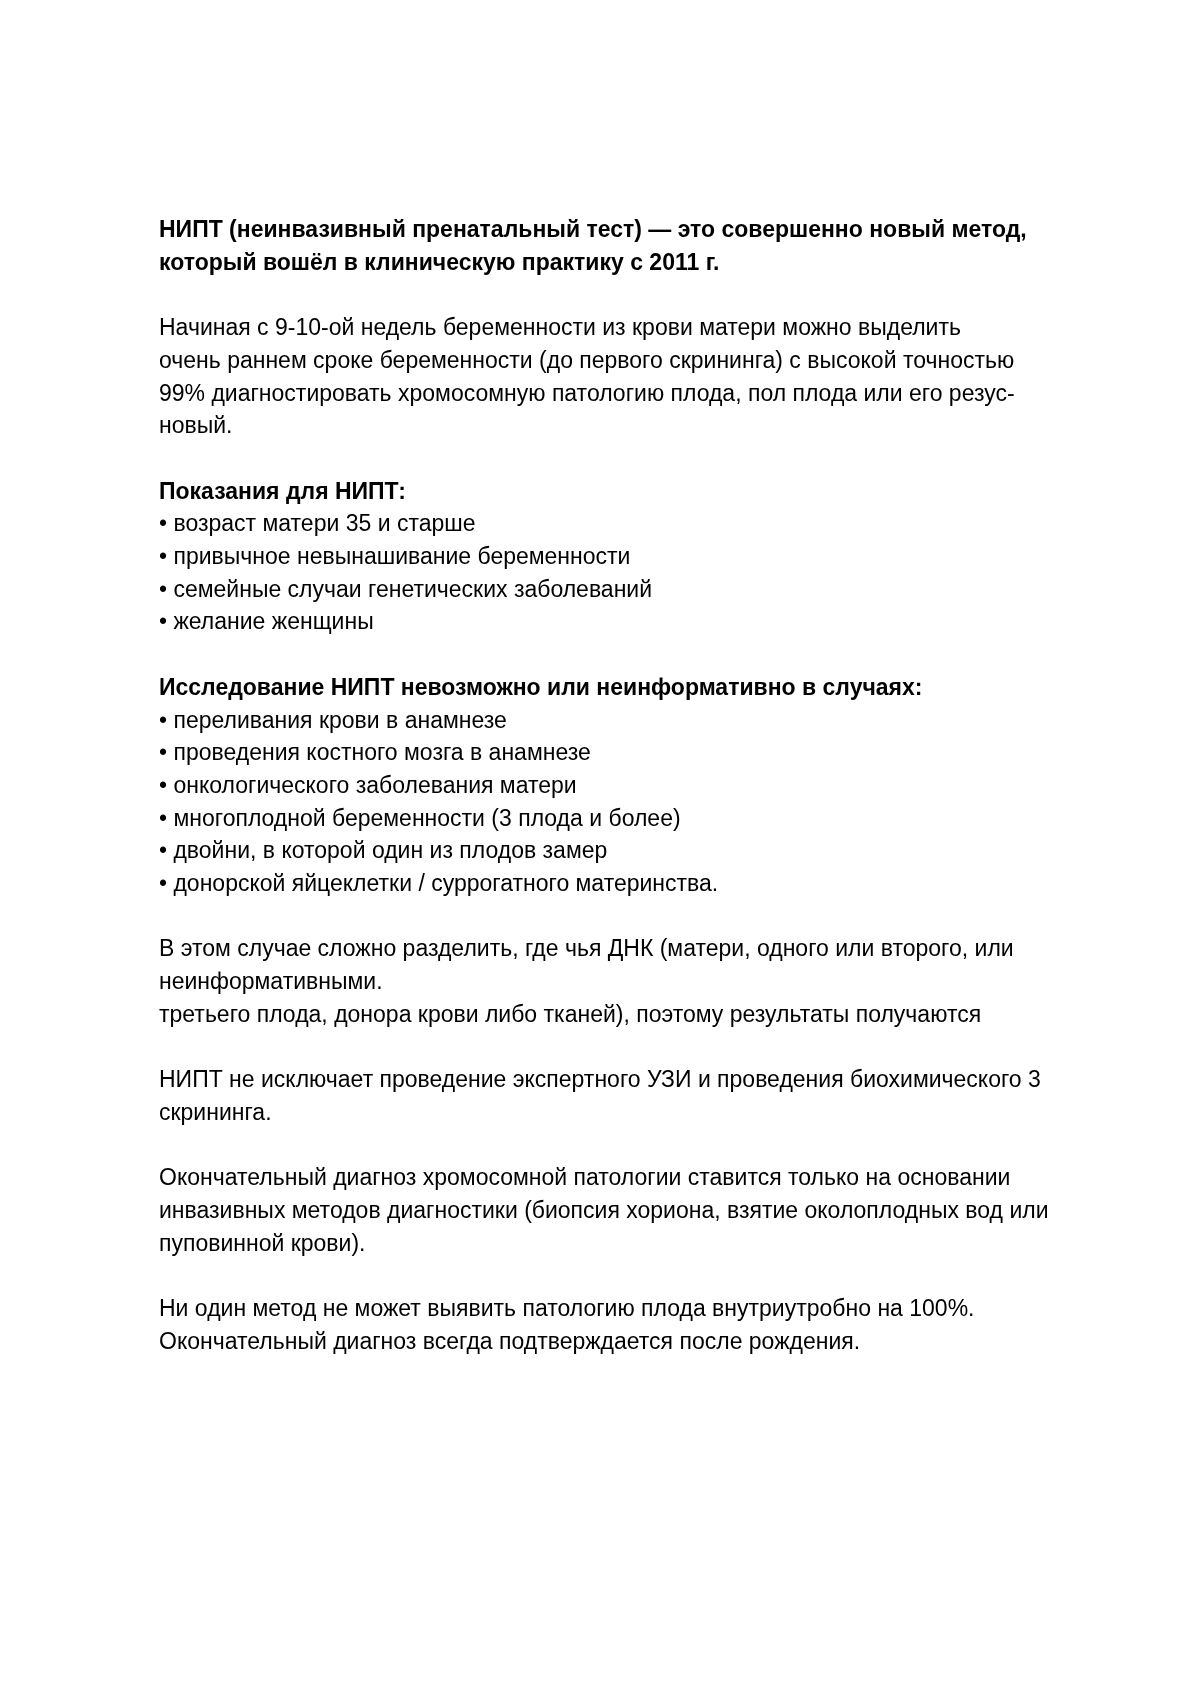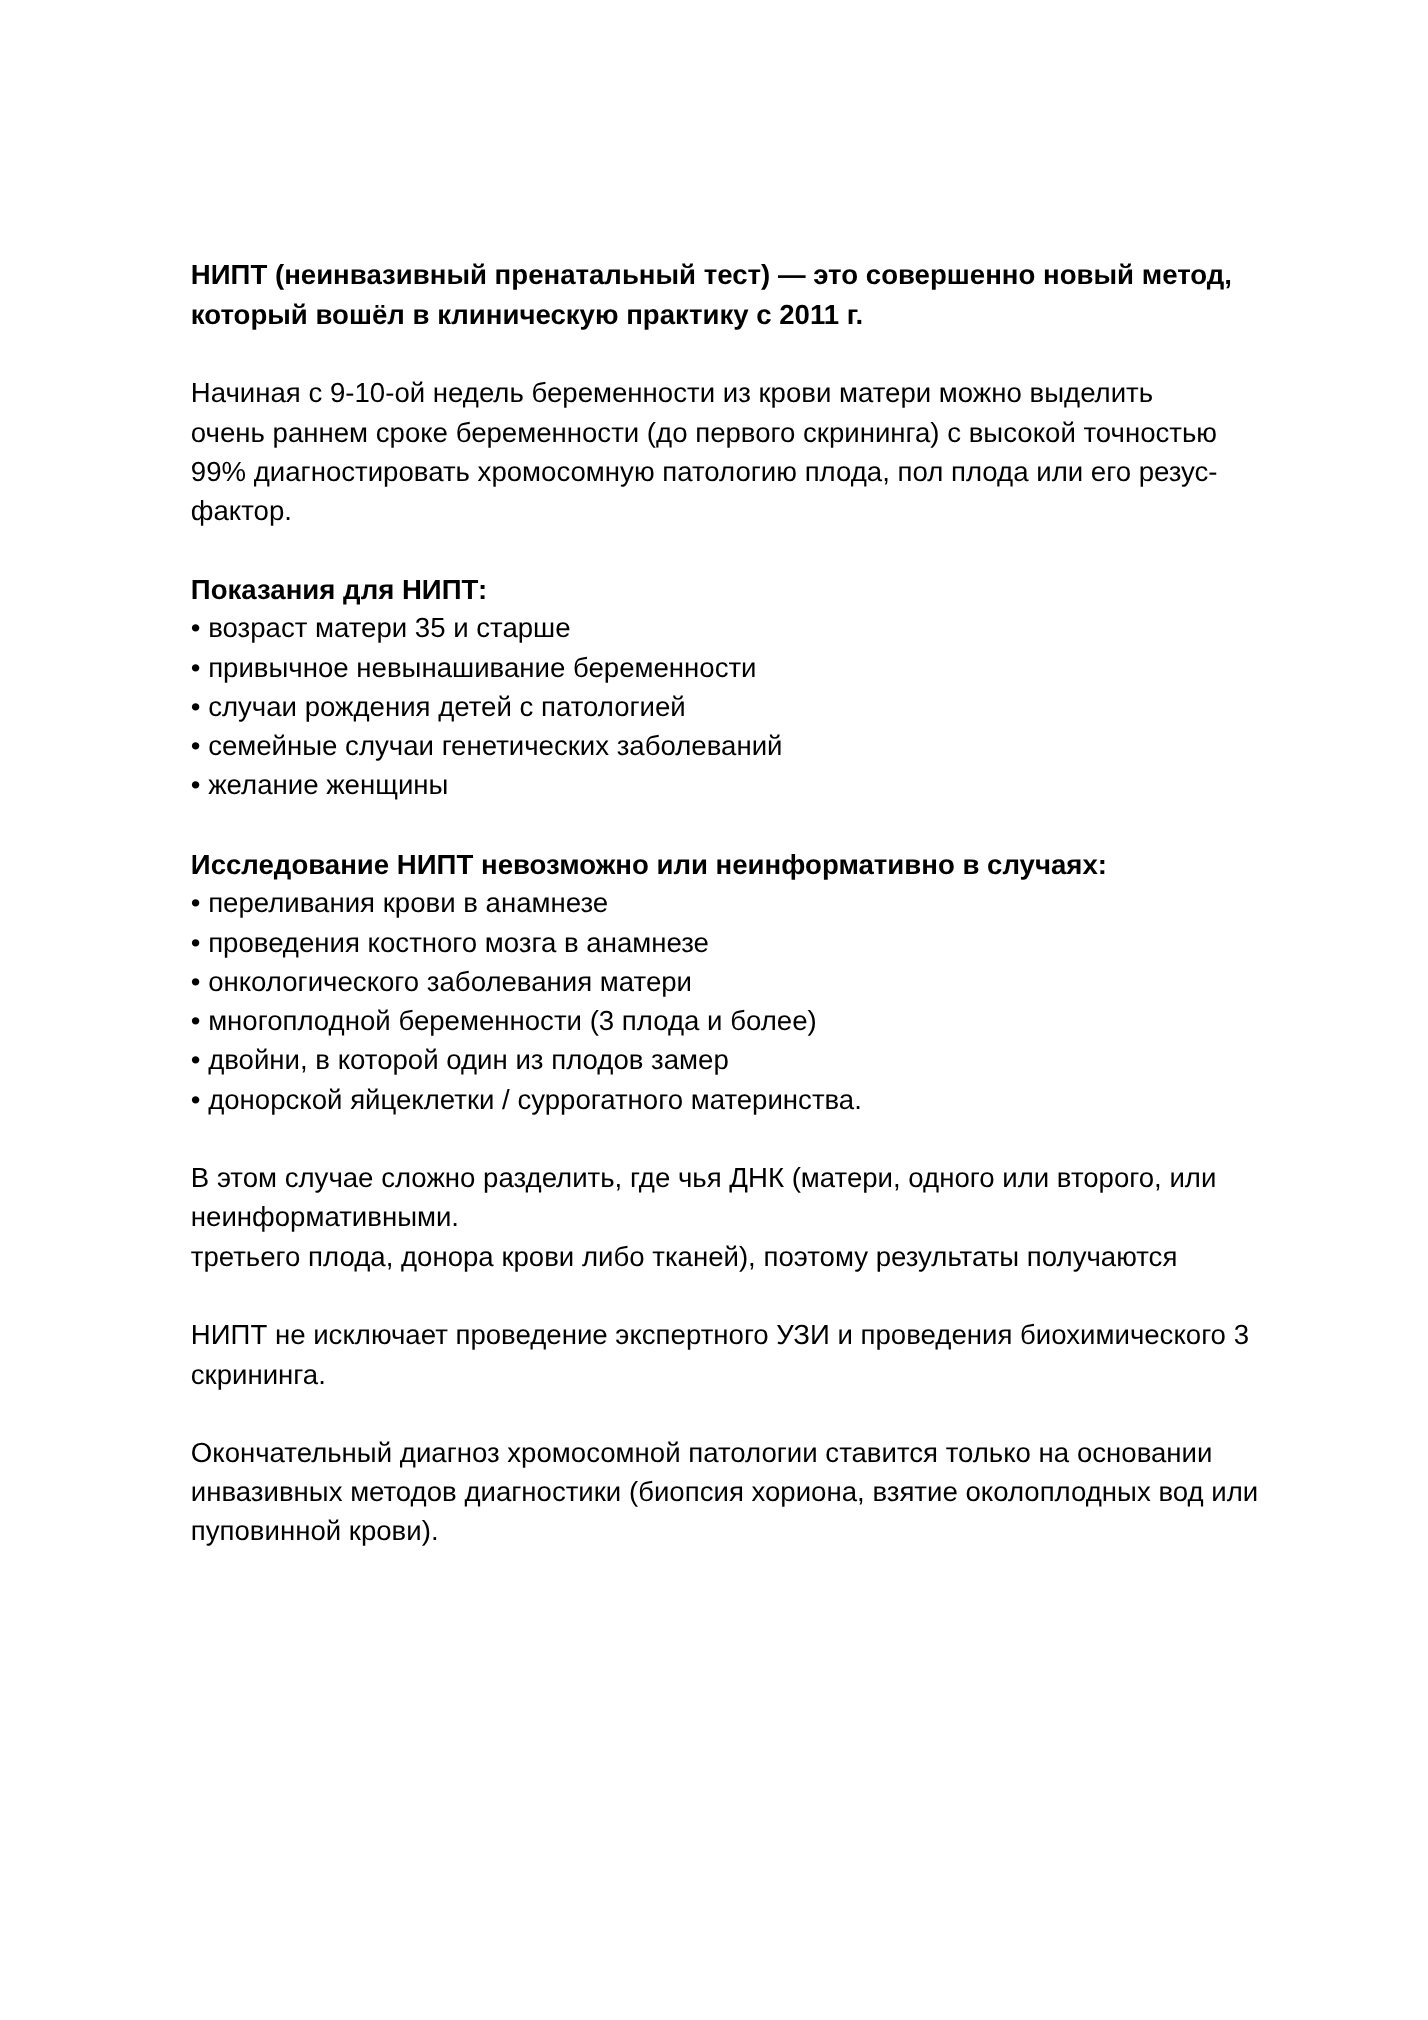--- a/index.html
+++ b/index.html
@@ -40,31 +40,30 @@
 
   <section class="block bold">
     <div class="line">НИПТ (неинвазивный пренатальный тест) — это совершенно новый метод,</div>
     <div class="line">который вошёл в клиническую практику с 2011 г.</div>
   </section>
 
   <section class="block">
     <div class="line">Начиная с 9-10-ой недель беременности из крови матери можно выделить</div>
     <div class="line">очень раннем сроке беременности (до первого скрининга) с высокой точностью</div>
     <div class="line">99% диагностировать хромосомную патологию плода, пол плода или его резус-</div>
-    <div class="line">фактор.</div>
+    <div class="line">новый.</div>
   </section>
 
   <section class="block tight bold">
     <div class="line">Показания для НИПТ:</div>
   </section>
 
   <section class="block">
     <div class="line">• возраст матери 35 и старше</div>
     <div class="line">• привычное невынашивание беременности</div>
-    <div class="line">• случаи рождения детей с патологией</div>
     <div class="line">• семейные случаи генетических заболеваний</div>
     <div class="line">• желание женщины</div>
   </section>
 
   <section class="block tight bold">
     <div class="line">Исследование НИПТ невозможно или неинформативно в случаях:</div>
   </section>
 
   <section class="block">
     <div class="line">• переливания крови в анамнезе</div>
@@ -85,15 +84,19 @@
     <div class="line">НИПТ не исключает проведение экспертного УЗИ и проведения биохимического 3</div>
     <div class="line">скрининга.</div>
   </section>
 
   <section class="block">
     <div class="line">Окончательный диагноз хромосомной патологии ставится только на основании</div>
     <div class="line">инвазивных методов диагностики (биопсия хориона, взятие околоплодных вод или</div>
     <div class="line">пуповинной крови).</div>
   </section>
 
+  <section class="block">
+    <div class="line">Ни один метод не может выявить патологию плода внутриутробно на 100%.</div>
+    <div class="line">Окончательный диагноз всегда подтверждается после рождения.</div>
+  </section>
 
 
 </div>
 
 </body></html>

